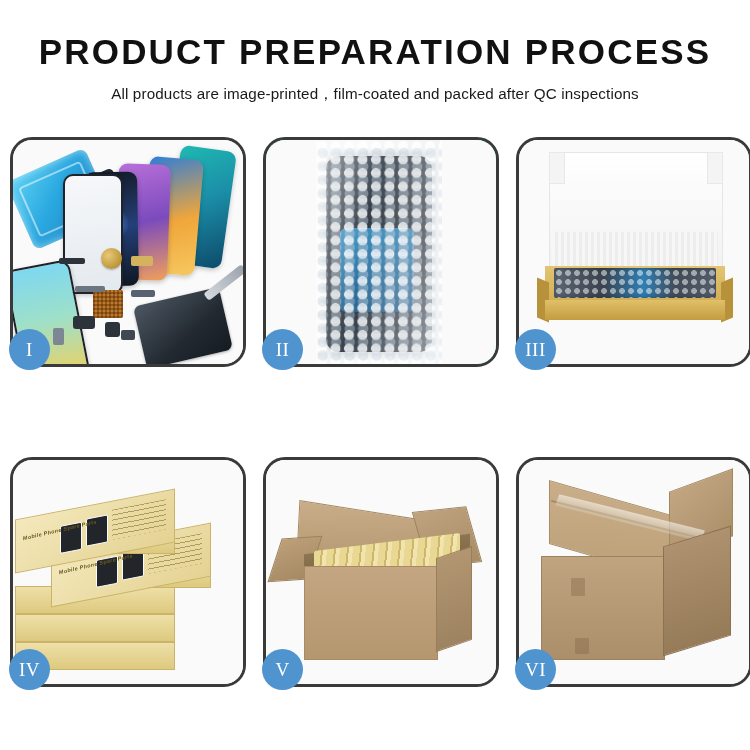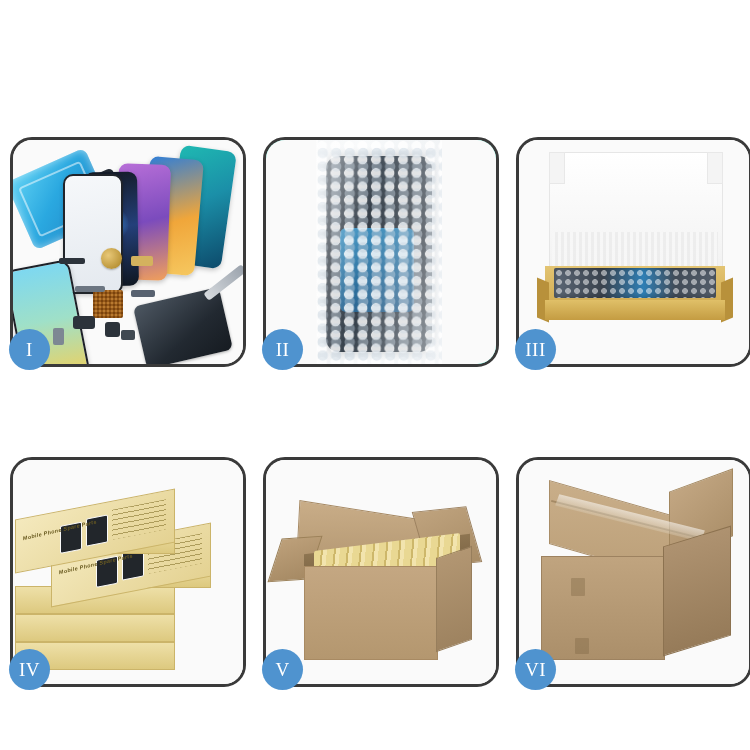--- a/index.html
+++ b/index.html
@@ -314,20 +314,24 @@
   }
   .sb-mark{position:absolute;background:rgba(120,96,62,.35);border-radius:1px;}
   .m1{left:52px;top:118px;width:14px;height:18px;}
   .m2{left:56px;top:178px;width:14px;height:16px;}
 </style>
 </head>
 <body>
 
 <div class="page">
 
+  <div class="header">
+    <div class="title">PRODUCT PREPARATION PROCESS</div>
+    <div class="subtitle">All products are image-printed，film-coated and packed after QC inspections</div>
+  </div>
 
   <div class="grid">
 
     <div class="panel p1">
       <div class="panel-inner">
         <div class="adhesive"></div>
         <div class="adh-dark"></div>
         <div class="fan">
           <div class="ph ph1"></div>
           <div class="ph ph2"></div>

